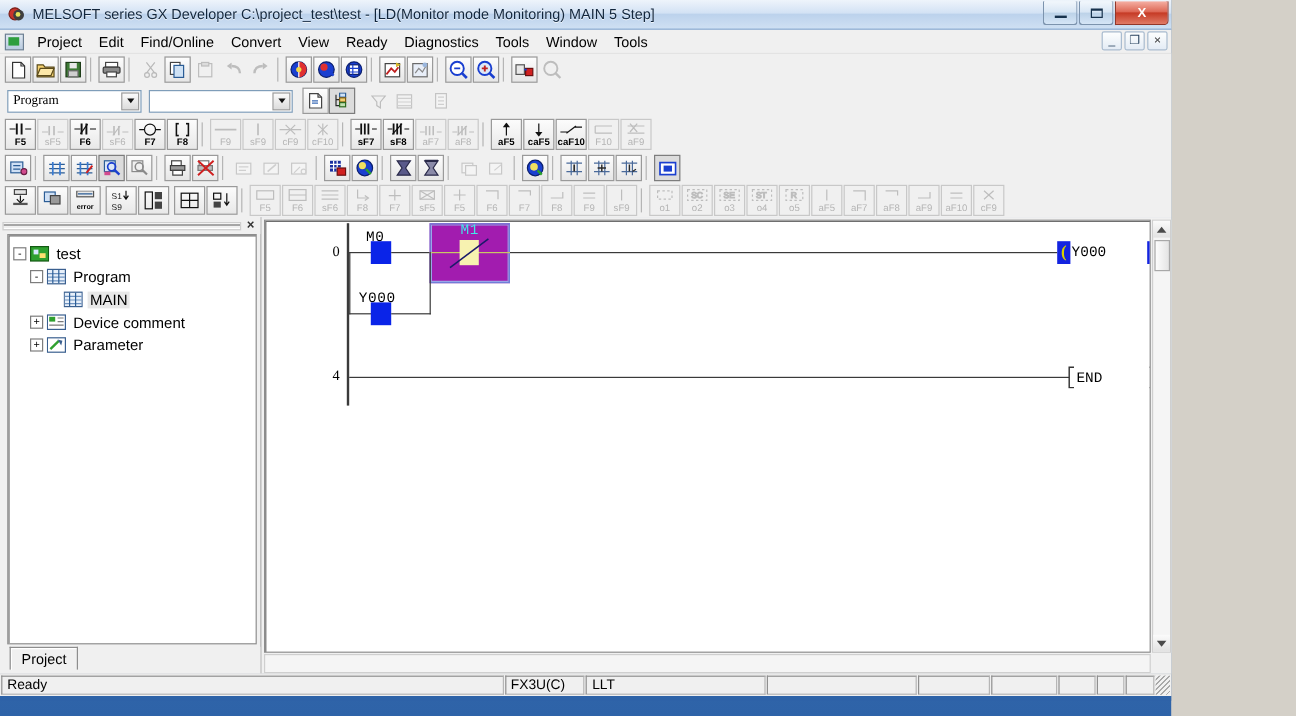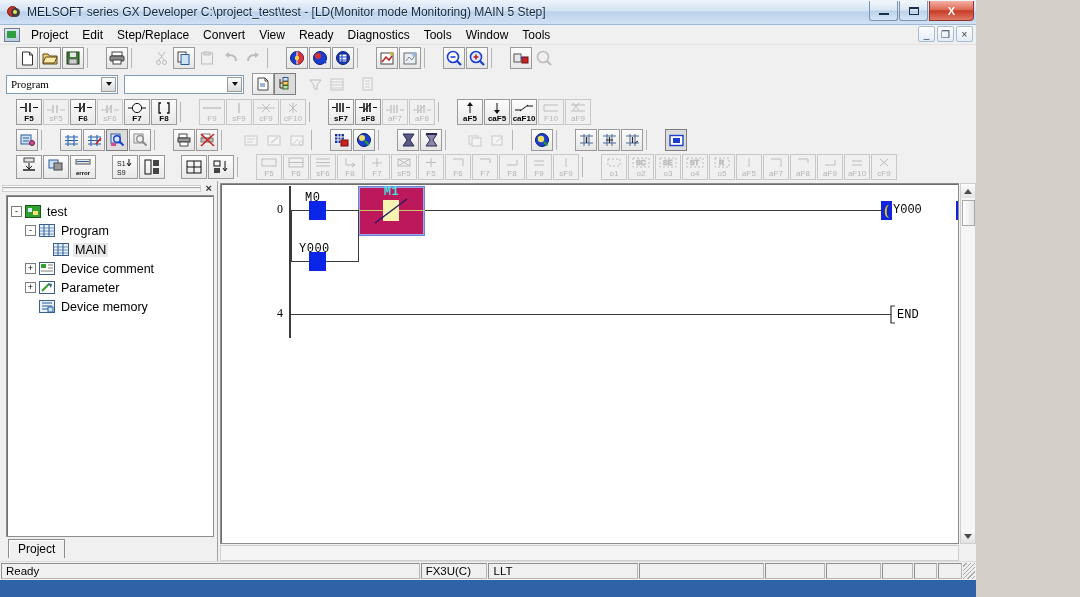--- a/index.html
+++ b/index.html
@@ -82,21 +82,21 @@
     display:flex;align-items:center;justify-content:center;font-size:10px;color:#29435f;
   }
   .mdi-btn.x { color:#333; }
 
   
   .tbwrap { background:#f0f0f0; padding:0; }
   .toolbar {
     display:flex; align-items:center; height:26px;
     background:#f0f0f0; padding-left:4px; gap:0;
   }
-  .tb-group { display:flex; align-items:center; gap:1px;margin-left:12px; }
+  .tb-group { display:flex; align-items:center; gap:1px; }
   .tb-sep { width:4px; height:20px; border-left:1px solid #b5b5b5; margin:0 3px; }
   .tbtn {
     width:22px;height:22px;
     border:1px solid transparent;
     background:#f0f0f0;
     display:flex;align-items:center;justify-content:center;
     position:relative;
   }
   .tbtn.raised { border:1px solid #9a9a9a; background:linear-gradient(180deg,#fdfdfd,#e6e6e6); }
   .tbtn.pressed { border:1px solid #7d7d7d; background:#dcdcdc; }
@@ -228,23 +228,22 @@
   
   .rail { position:absolute; background:#3a3a3a; }
   .wire { position:absolute; background:#3a3a3a; }
   .stepnum { position:absolute; font-family:"Liberation Serif",serif; font-size:12px;color:#000;}
   .devlabel {
     position:absolute; font-family:"Liberation Mono", monospace;
     font-size:12px; color:#000; letter-spacing:.5px; white-space:nowrap;
   }
   .contact-on { position:absolute; background:#0a24e8; }
   .selcell {
-    position:absolute; background:#be185d; border:1px solid #6f7fd8;
+    position:absolute; background:#a21caf; border:1px solid #6f7fd8;
     box-shadow: 0 0 0 1px #9aa6e8 inset;
-    font-weight: bold;
   }
   .selcell .sl {
     position:absolute; left:50%; top:-2px; transform:translateX(-50%);
     font-family:"Liberation Mono",monospace; font-size:12px; color:#41e8e8;
     letter-spacing:.5px;
   }
   .nc-contact {
     position:absolute; background:#f7f2b0;
   }
   .coil {
@@ -296,21 +295,21 @@
         <span class="glyph-max"></span>
       </div>
       <div class="win-btn close">X</div>
     </div>
   </div>
 
   <div class="menubar">
     <div class="mdi-icon"></div>
     <div class="item">Project</div>
     <div class="item">Edit</div>
-    <div class="item">Step/Replace</div>
+    <div class="item">Find/Online</div>
     <div class="item">Convert</div>
     <div class="item">View</div>
     <div class="item">Ready</div>
     <div class="item">Diagnostics</div>
     <div class="item">Tools</div>
     <div class="item">Window</div>
     <div class="item">Tools</div>
     <div class="mdi-btns">
       <div class="mdi-btn">_</div>
       <div class="mdi-btn">❐</div>
@@ -1209,30 +1208,20 @@
           <span class="ticon">
             <svg width="16" height="15">
                 <rect x="0.5" y="1.5" width="15" height="12" fill="#fff" stroke="#3a5f8f"></rect>
                 <path d="M3 11l7-7" stroke="#2fa02f" stroke-width="2"></path>
                 <path d="M9 3l4 1-1 4z" fill="#3a5f8f"></path>
               </svg>
           </span>
           <span class="tlabel">Parameter</span>
         </div>
 
-        <div class="tnode" style="padding-left:28px">
-          <span class="ticon">
-            <svg width="16" height="15">
-                <rect x="0.5" y="1.5" width="15" height="12" fill="#e8f0fa" stroke="#3a5f8f"></rect>
-                <path d="M3 4h10M3 7h10M3 10h10" stroke="#2b5d96"></path>
-                <rect x="9" y="8" width="5" height="5" fill="#cfe2f5" stroke="#2b5d96"></rect>
-              </svg>
-          </span>
-          <span class="tlabel">Device memory</span>
-        </div>
 
       </div>
       <div class="project-tab-row">
         <div class="ptab">Project</div>
       </div>
     </div>
 
     <div class="ladderwrap">
       <div class="ladder">
         <div class="lcanvas">

